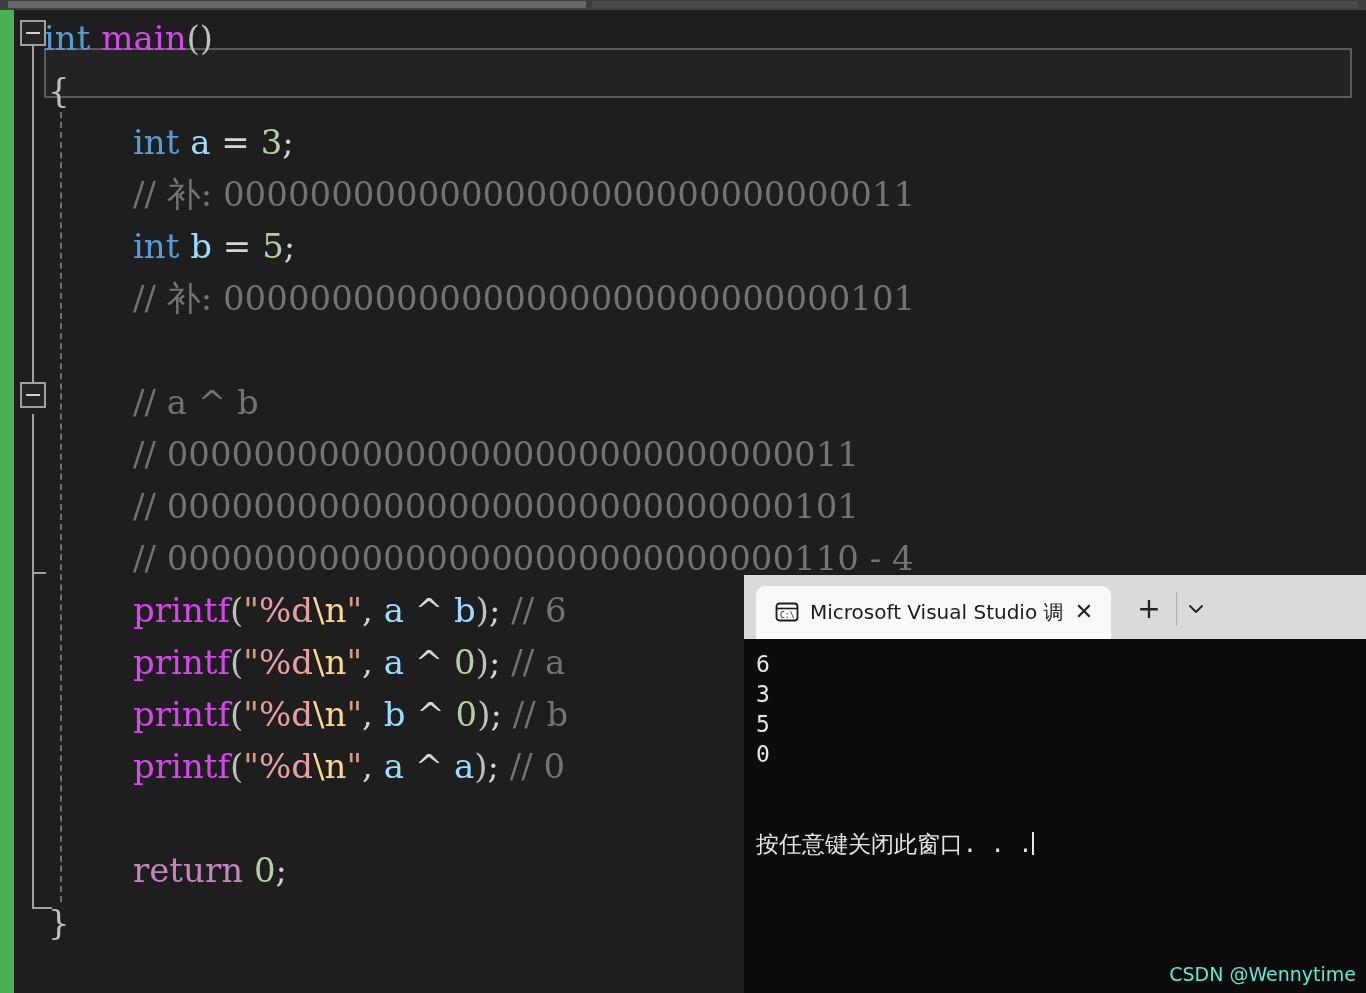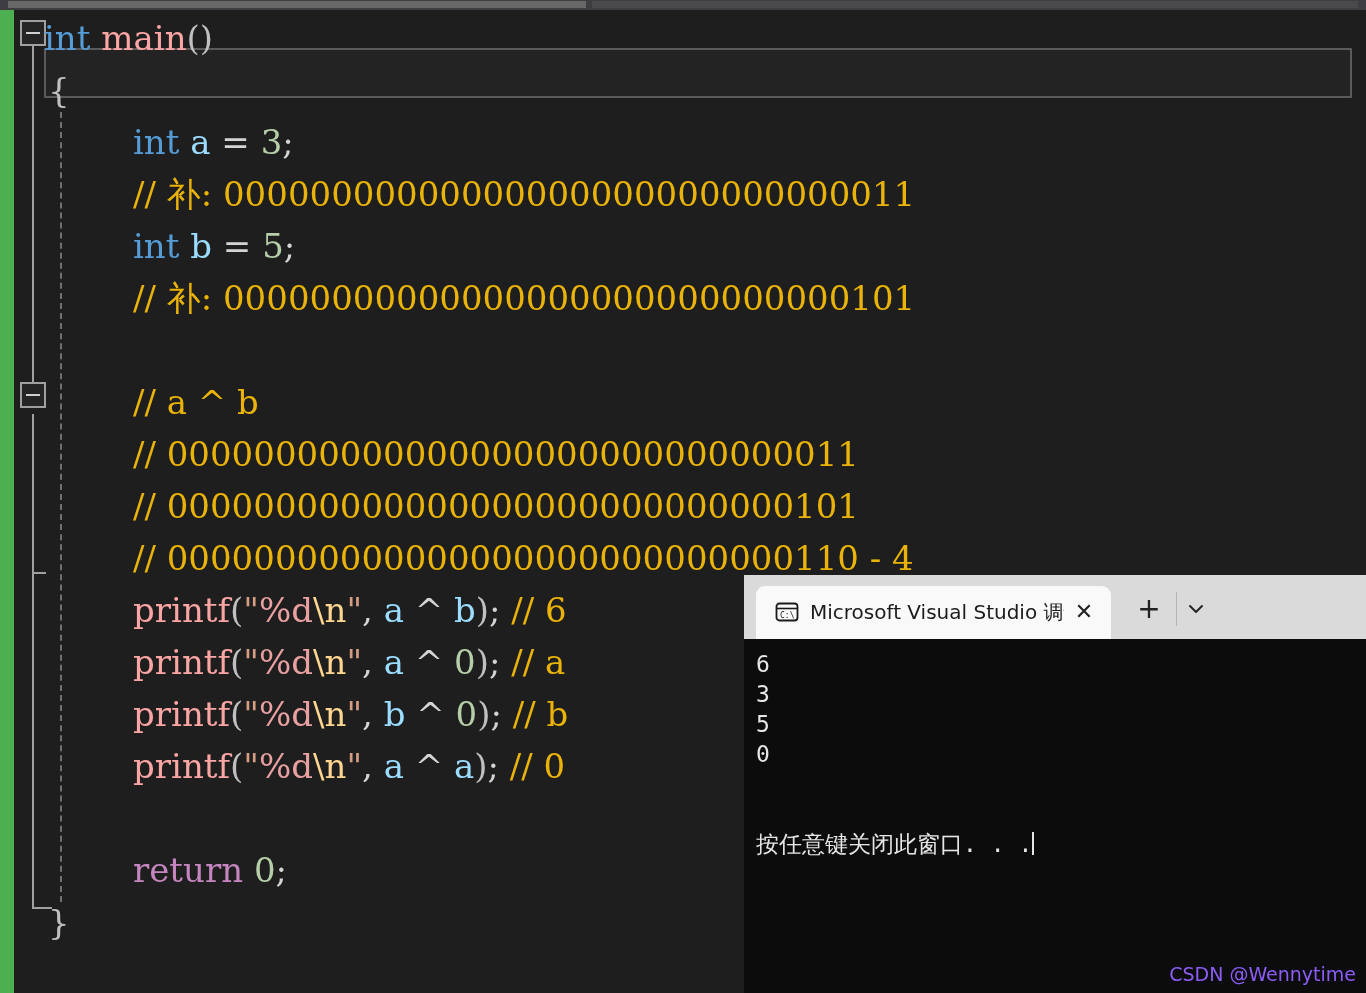--- a/index.html
+++ b/index.html
@@ -104,24 +104,24 @@
     white-space: pre;
     color: #d4d4d4;
   }
   .ind0 { padding-left: 44px; }
   .ind1 { padding-left: 48px; }
   .ind2 { padding-left: 133px; }
 
   
   .kw      { color: #569cd6; }   
   .kw2     { color: #c586c0; }   
-  .fn      { color: #fca5a5; }   
+  .fn      { color: #d946ef; }   
   .var     { color: #9cdcfe; }   
   .num     { color: #b5cea8; }   
-  .cmt     { color: #eab308; }   
+  .cmt     { color: #737373; }   
   .str     { color: #d69d85; }   
   .fmt     { color: #e8a0a0; }   
   .esc     { color: #ffd68f; }   
   .punc    { color: #d4d4d4; }
   .paren   { color: #c0c0c0; }
 
   
   .brace-hl {
     position: absolute;
     border: 2px solid #5a5a5a;
@@ -223,21 +223,21 @@
     vertical-align: -3px;
   }
 
   
   #watermark {
     position: absolute;
     right: 10px;
     bottom: 8px;
     font-family: "DejaVu Sans", "Liberation Sans", sans-serif;
     font-size: 19px;
-    color: #8b5cf6;
+    color: #5eead4;
     white-space: nowrap;
   }
 </style>
 </head>
 <body>
 
 <div id="editor">
 
   <div class="top-scroll-strip">
     <div class="top-scroll-thumb"></div>

